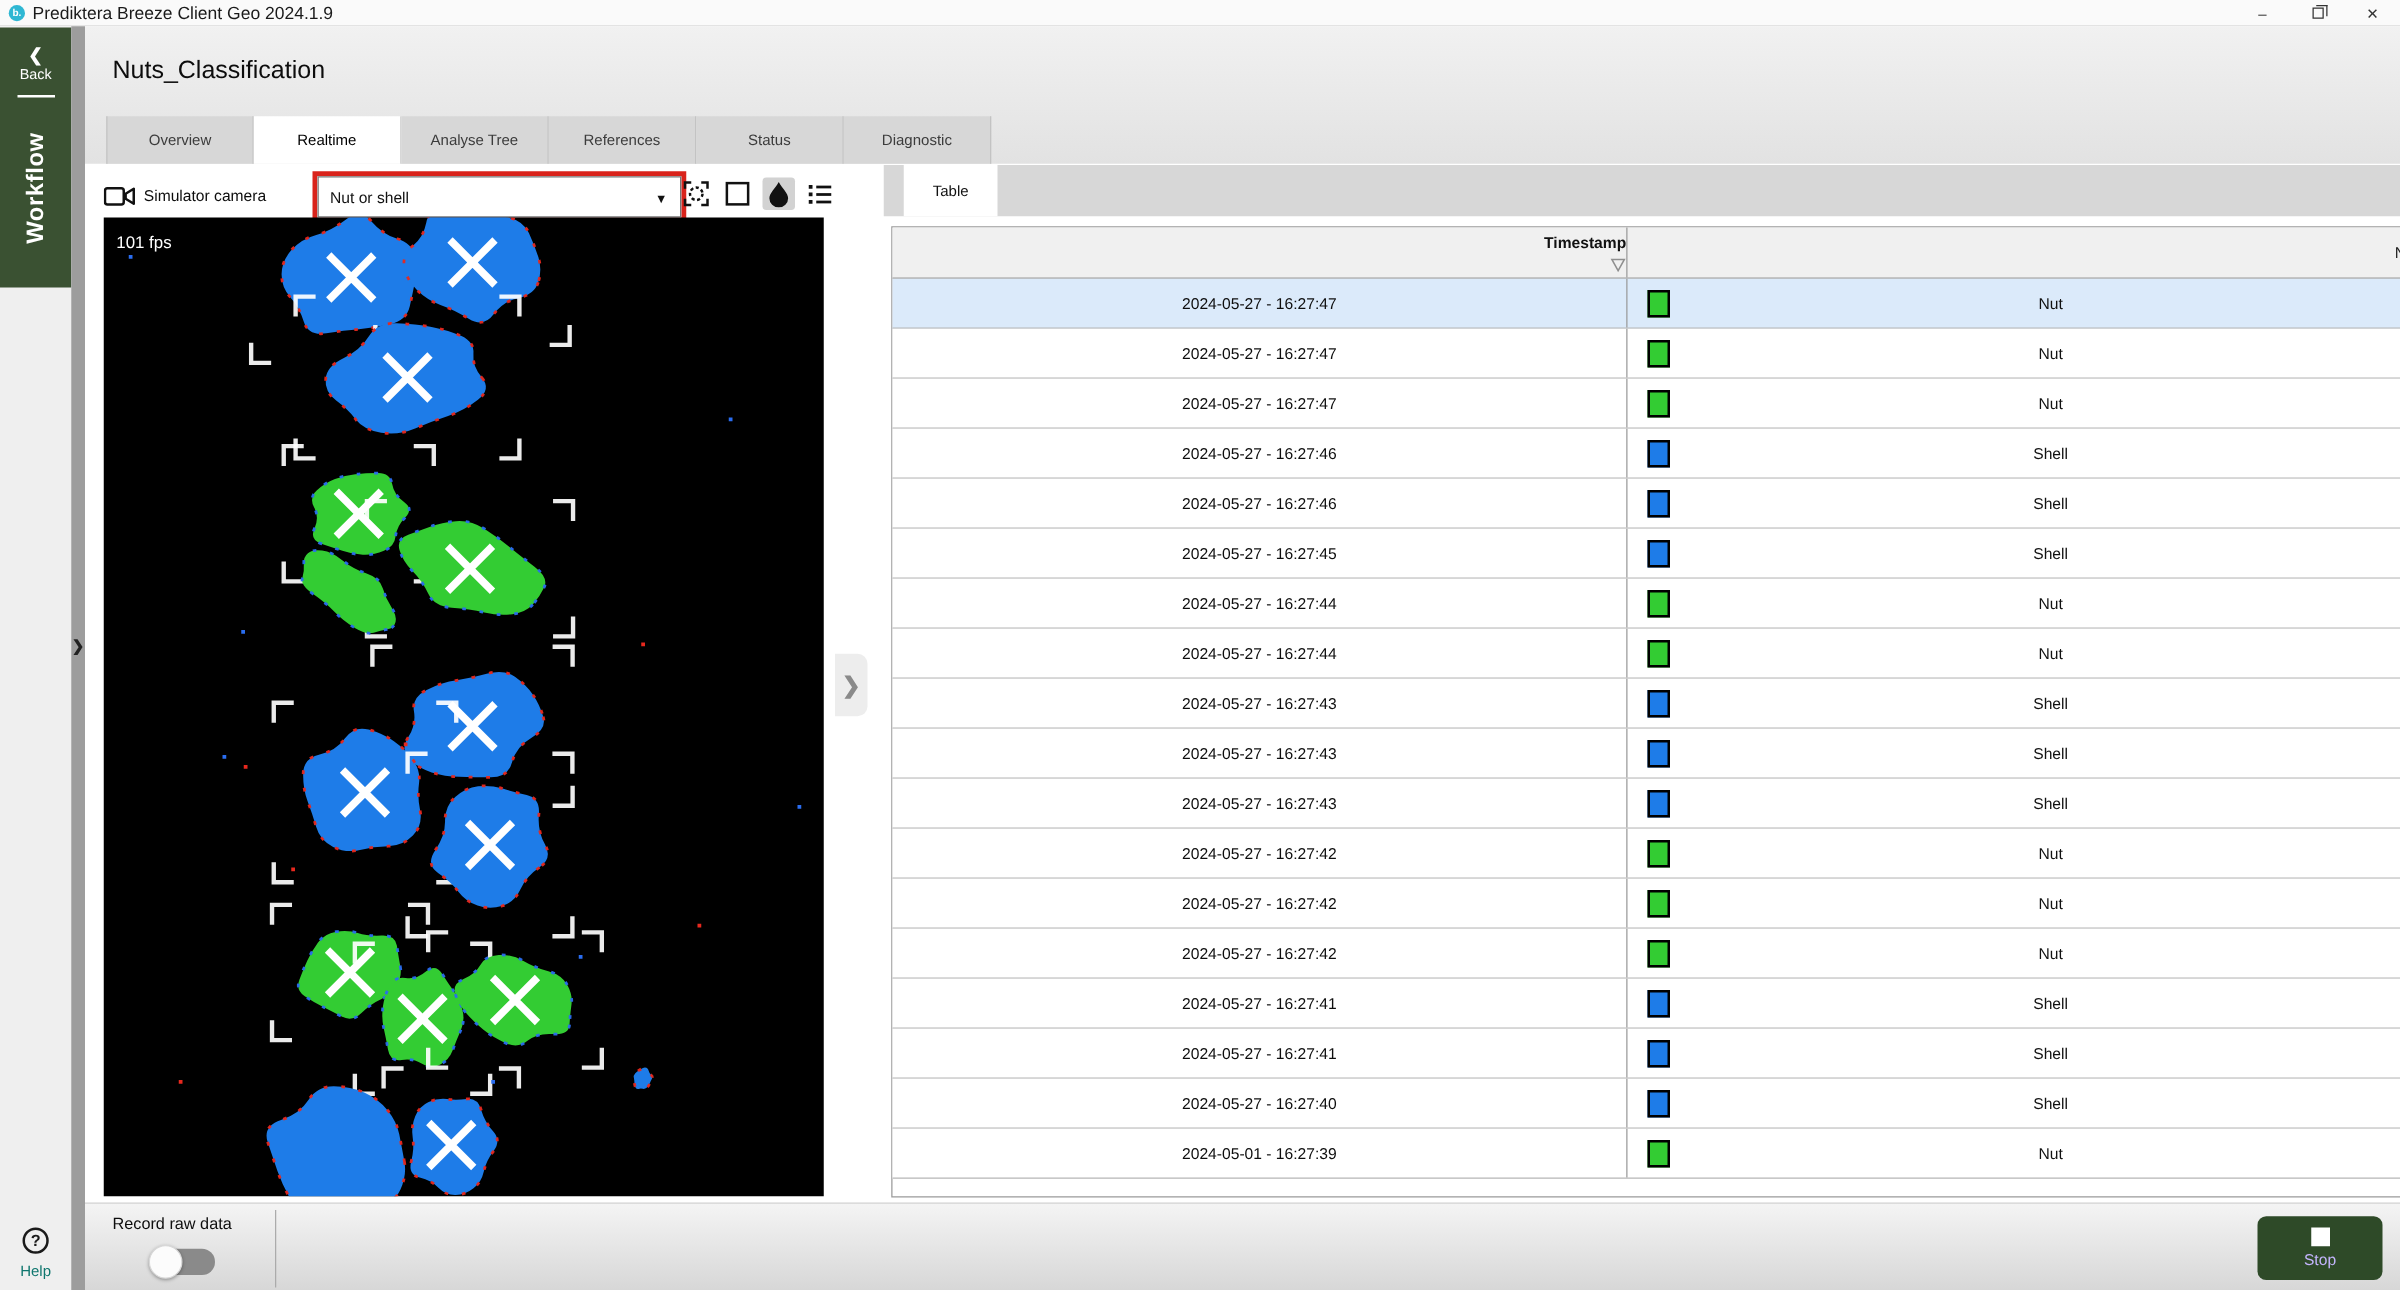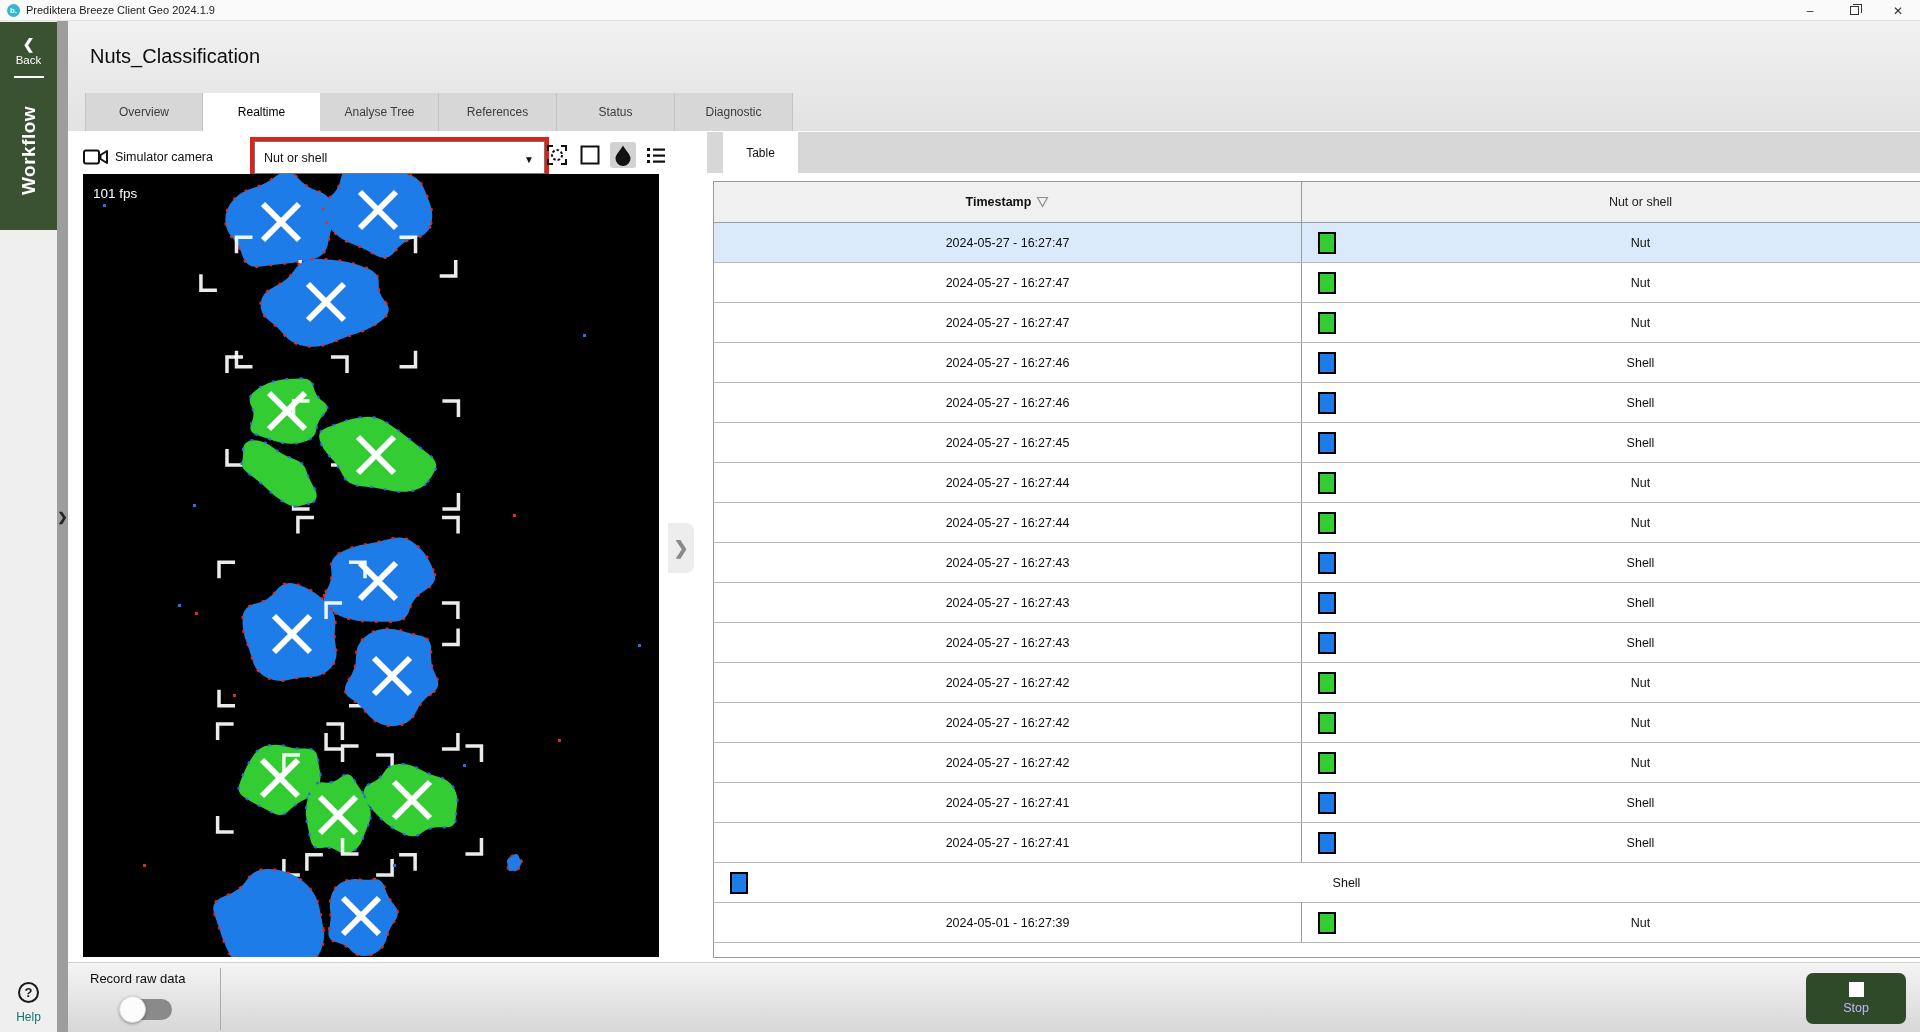--- a/index.html
+++ b/index.html
@@ -3,21 +3,21 @@
 <meta charset="utf-8">
 <style>
   * { margin:0; padding:0; box-sizing:border-box; }
   html,body { width:1920px; height:1032px; overflow:hidden; }
   body { font-family:"Liberation Sans", sans-serif; color:#111; background:#fff; }
   #app { position:relative; width:1920px; height:1032px; background:#fff; overflow:hidden; }
 
   
   .titlebar { position:absolute; left:0; top:0; width:1920px; height:21px; background:#fafafa; border-bottom:1px solid #e3e3e3; display:flex; align-items:center; }
   .brand-dot { width:13px; height:13px; border-radius:50%; background:#2fb7d3; color:#fff; font-size:8px; font-weight:bold; display:flex; align-items:center; justify-content:center; margin:0 6px 0 7px; }
-  .titlebar-text { font-size:11px; color:#1a1a1a; }
+  .titlebar-text { font-size:14px; color:#1a1a1a; }
   .win-controls { position:absolute; right:0; top:0; height:21px; display:flex; }
   .win-btn { width:44px; height:21px; display:flex; align-items:center; justify-content:center; font-size:12px; color:#333; }
   .restore-glyph { width:9px; height:9px; border:1px solid #333; position:relative; }
   .restore-glyph:before { content:""; position:absolute; left:2px; top:-3px; width:8px; height:8px; border:1px solid #333; border-left:none; border-bottom:none; }
 
   
   .left-rail { position:absolute; left:0; top:21px; width:57px; height:1011px; background:#efefef; }
   .rail-green { position:absolute; left:0; top:1px; width:57px; height:208px; background:#3a5132; color:#fff; display:flex; flex-direction:column; align-items:center; }
   .back-chevron { font-size:14px; font-weight:bold; margin-top:14px; }
   .back-label { font-size:11.5px; margin-top:2px; }
@@ -54,21 +54,21 @@
   .canvas-wrap svg { position:absolute; left:0; top:0; }
 
   
   .split-handle { position:absolute; left:600px; top:391px; width:26px; height:50px; background:#ededed; border-radius:0 8px 8px 0; display:flex; align-items:center; justify-content:center; color:#8a8a8a; font-size:18px; font-weight:bold; }
 
   
   .right-tabstrip { position:absolute; left:639px; top:0; width:1213px; height:41px; background:#d7d7d7; }
   .right-tab { position:absolute; left:16px; top:0; width:75px; height:41px; background:#fff; display:flex; align-items:center; justify-content:center; font-size:12px; }
   .datatable { position:absolute; left:645px; top:49px; width:1267px; height:777px; border:1px solid #9a9a9a; background:#fff; }
   .thead { display:flex; height:41px; background:#f0f0f0; border-bottom:1px solid #9a9a9a; }
-  .th { display:flex; align-items:center; justify-content:center; font-size:12.5px; }
+  .th { display:flex; align-items:flex-end; justify-content:center; font-size:12.5px;flex-direction:column; }
   .th-ts { width:588px; border-right:1px solid #9a9a9a; font-weight:bold; gap:5px; }
   .th-cls { flex:1; color:#222; }
   .sort-tri { width:13px; height:12px; }
   .trow { display:flex; height:40px; border-bottom:1px solid #b6b6b6; background:#fff; }
   .trow.selected { background:#dbeafa; }
   .td-ts { width:588px; border-right:1px solid #9a9a9a; display:flex; align-items:center; justify-content:center; font-size:12.5px; color:#0d0d0d; }
   .td-cls { flex:1; position:relative; display:flex; align-items:center; justify-content:center; font-size:12.5px; }
   .cls-square { position:absolute; left:16px; top:9px; width:18px; height:22px; border:2px solid #000; }
 
   
@@ -386,20 +386,21 @@
             </div>
           </div>
           <div class="trow">
             <div class="td-ts">2024-05-27 - 16:27:41</div>
             <div class="td-cls">
               <span class="cls-square" style="background: rgb(30, 124, 232);"></span>
               <span>Shell</span>
             </div>
           </div>
           <div class="trow">
+            <div class="td-ts">2024-05-27 - 16:27:40</div>
             <div class="td-cls">
               <span class="cls-square" style="background: rgb(30, 124, 232);"></span>
               <span>Shell</span>
             </div>
           </div>
           <div class="trow">
             <div class="td-ts">2024-05-01 - 16:27:39</div>
             <div class="td-cls">
               <span class="cls-square" style="background: rgb(51, 204, 51);"></span>
               <span>Nut</span>

